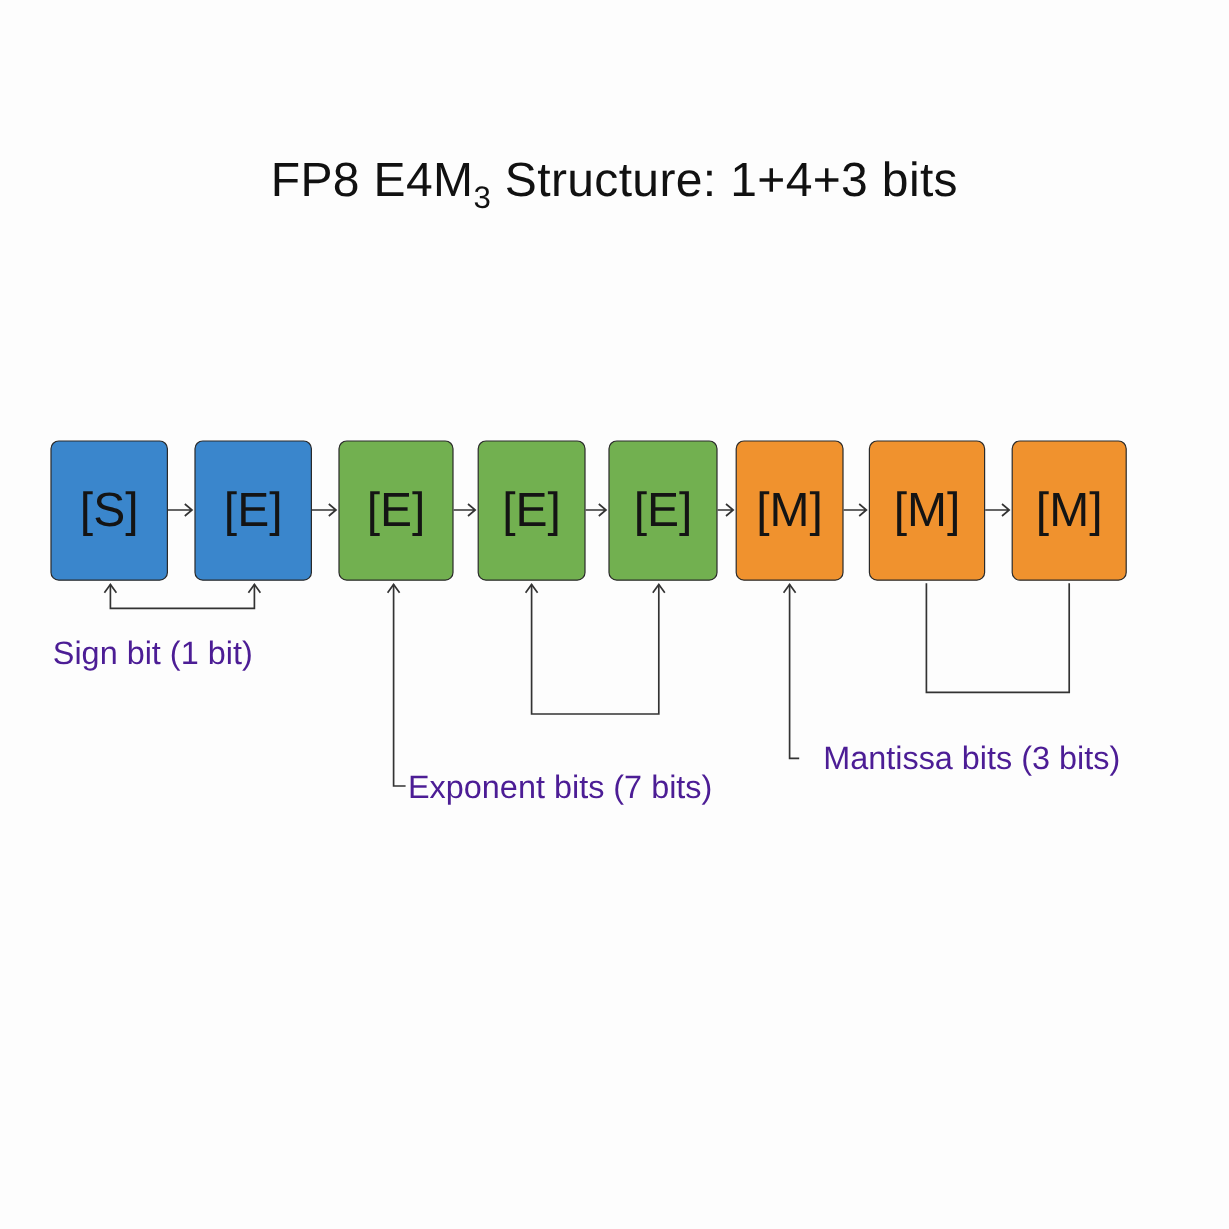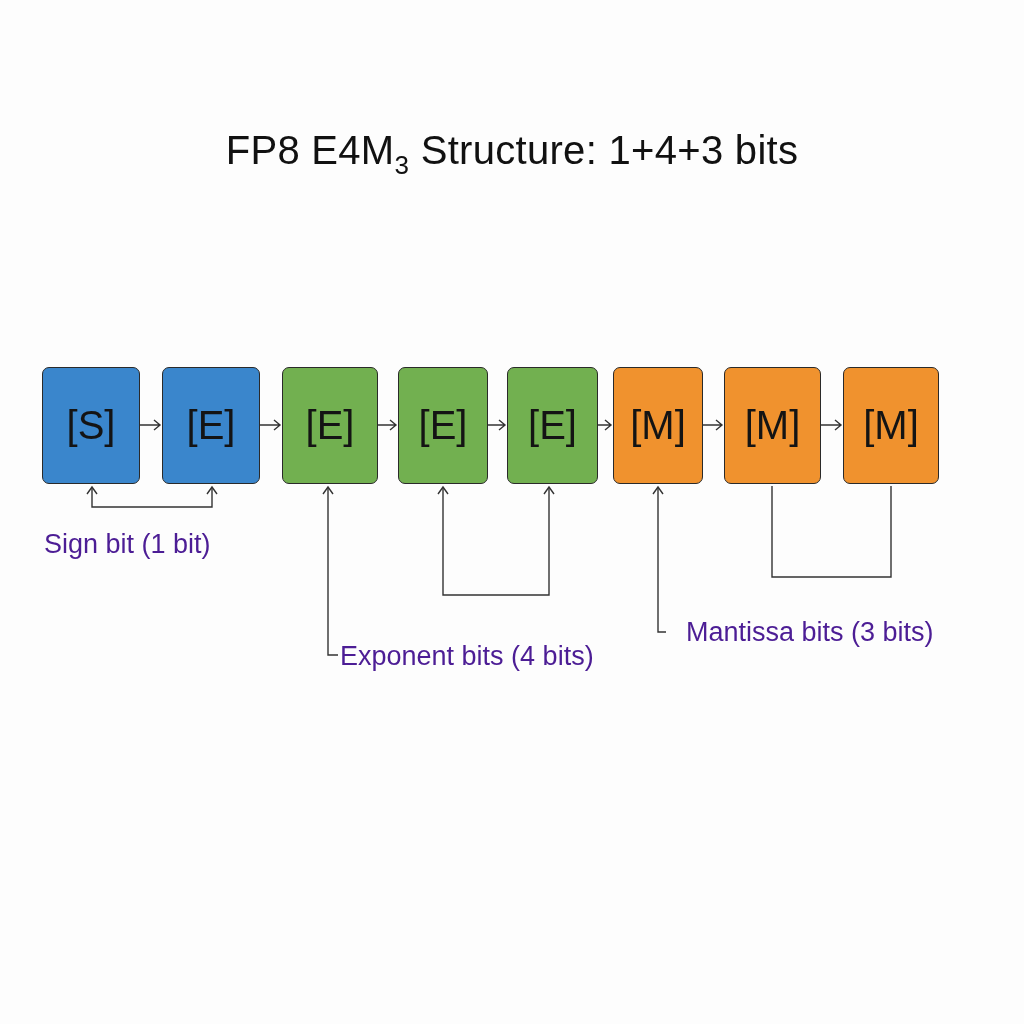--- a/index.html
+++ b/index.html
@@ -73,14 +73,14 @@
     <path d="M658 487 V632 H666"></path>
     <path d="M653 494 L658 487 L663 494"></path>
   </g>
 
   <g>
     <path d="M772 486 V577 H891 V486"></path>
   </g>
 </svg>
 
 <div class="lbl" style="left:44px;top:529px;">Sign bit (1 bit)</div>
-<div class="lbl" style="left:340px;top:641px;">Exponent bits (4 bits)</div>
+<div class="lbl" style="left:340px;top:641px;">Exponent bits (7 bits)</div>
 <div class="lbl" style="left:670px;top:617px;margin-left:16px;">Mantissa bits (3 bits)</div>
 
 </body></html>

